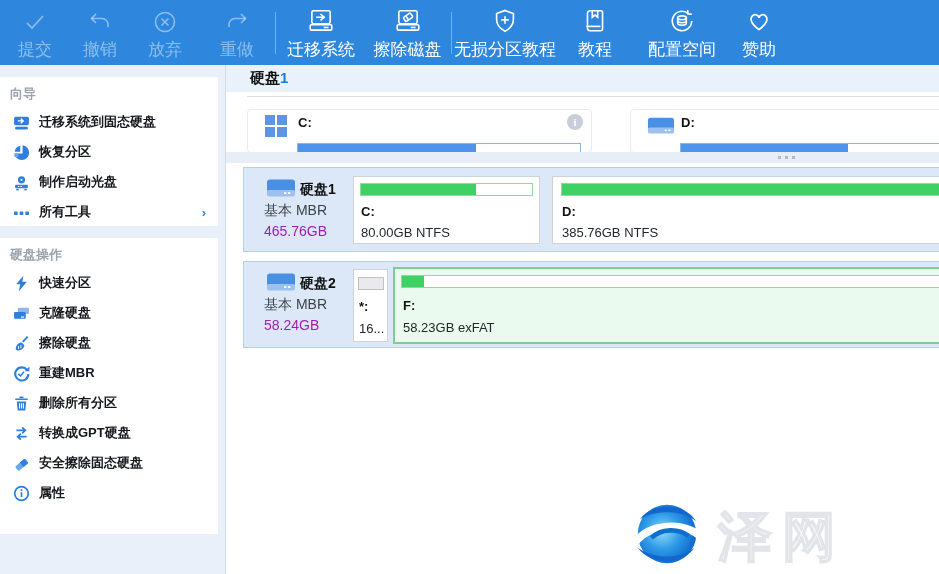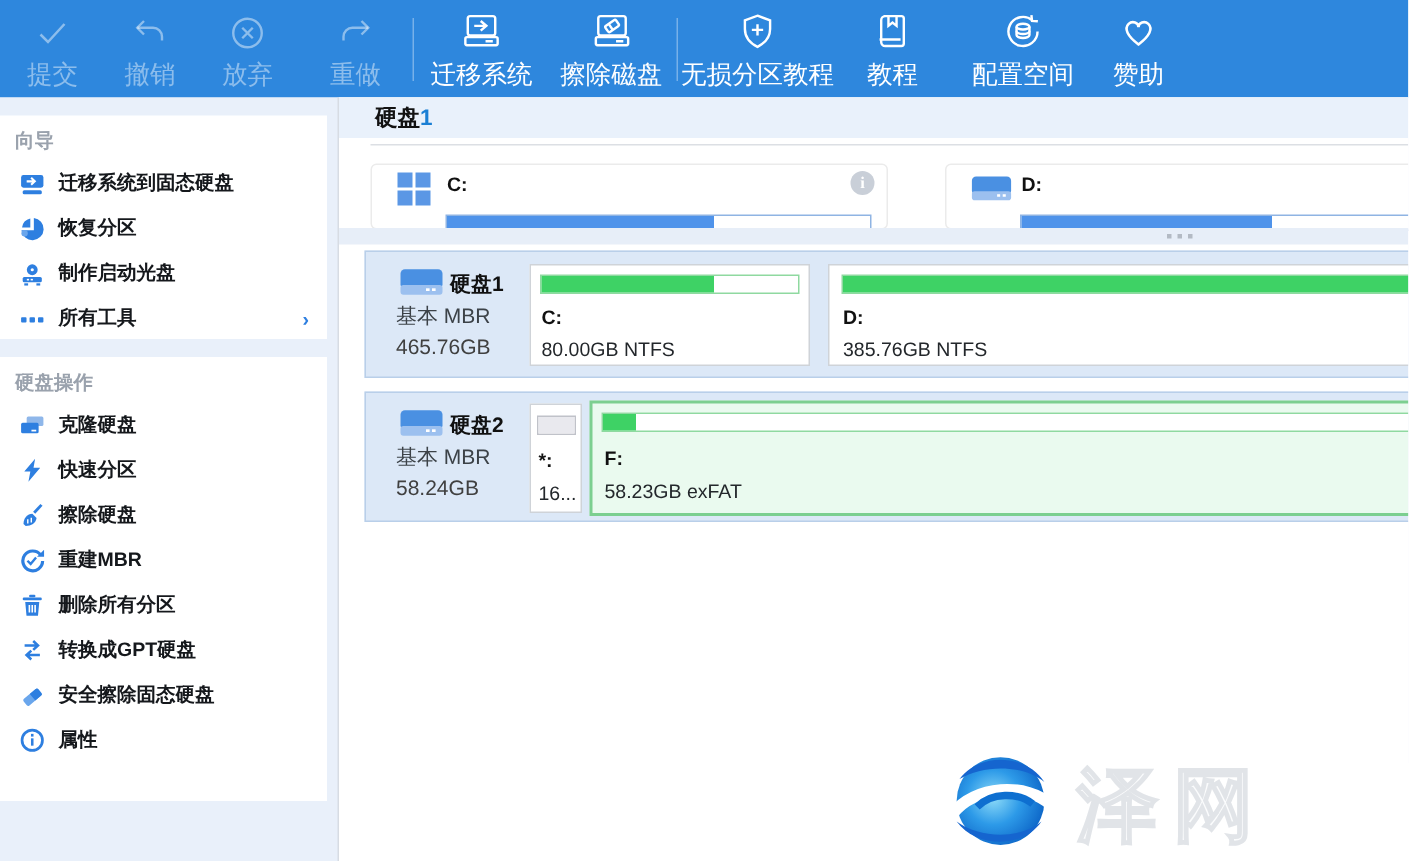--- a/index.html
+++ b/index.html
@@ -56,21 +56,21 @@
   .splitter .dots { position:absolute; left:552px; top:4px; display:flex; gap:4px; }
   .splitter .dots i { width:3px; height:3px; background:#b3bac4; display:block; }
 
   
   .disk-row { position:absolute; left:17px; width:720px; background:#dce8f7; border:1px solid #b9cfe9; cursor:pointer; }
   .disk-row.r1 { top:102px; height:85px; }
   .disk-row.r2 { top:196px; height:87px; }
   .d-ico { position:absolute; left:22px; top:11px; }
   .d-name { position:absolute; left:56px; top:13px; font-size:14px; font-weight:700; color:#111; }
   .d-meta { position:absolute; left:20px; top:34px; font-size:14px; color:#3c4248; }
-  .d-size { position:absolute; left:20px; top:55px; font-size:14px; color:#404040; }
+  .d-size { position:absolute; left:20px; top:55px; font-size:14px; color:#a21caf; }
 
   .part-card { position:absolute; background:#ffffff; border:1px solid #cfd3d8; cursor:pointer; }
   .pc-bar { position:absolute; height:13px; border:1px solid #8fd9a0; background:#fff; }
   .pc-fill { height:100%; background:#3ed265; }
   .pc-fill.grey { background:#e9e9ee; }
   .pc-label { position:absolute; font-size:13px; font-weight:700; color:#111; white-space:nowrap; }
   .pc-info { position:absolute; font-size:13px; color:#23272b; white-space:nowrap; }
 
   .part-card.p-c { left:109px; top:8px; width:187px; height:68px; }
   .part-card.p-c .pc-bar { left:6px; top:6px; width:173px; }
@@ -252,34 +252,34 @@
       <span>所有工具</span>
       <span class="side-chevron">›</span>
     </div>
   </div>
 
   <div class="side-panel p2">
     <div class="side-header">硬盘操作</div>
     <div class="side-item">
       <span class="side-ico">
         <svg width="17" height="17" viewBox="0 0 16 16">
+            <path d="M9.8 0.8 L3 8.8 h3.8 L5.6 15.2 L13 6.4 H8.8 z" fill="#2e7fe0"></path>
+          </svg>
+      </span>
+      <span>快速分区</span>
+    </div>
+    <div class="side-item">
+      <span class="side-ico">
+        <svg width="17" height="17" viewBox="0 0 16 16">
             <rect x="4.5" y="2.5" width="10.5" height="6" rx="1" fill="#8fb7ea"></rect>
             <rect x="1" y="6.5" width="11" height="6.5" rx="1" fill="#2e7fe0"></rect>
             <rect x="7.5" y="10.8" width="3" height="1.1" fill="#fff"></rect>
           </svg>
       </span>
       <span>克隆硬盘</span>
-    </div>
-    <div class="side-item">
-      <span class="side-ico">
-        <svg width="17" height="17" viewBox="0 0 16 16">
-            <path d="M9.8 0.8 L3 8.8 h3.8 L5.6 15.2 L13 6.4 H8.8 z" fill="#2e7fe0"></path>
-          </svg>
-      </span>
-      <span>快速分区</span>
     </div>
     <div class="side-item">
       <span class="side-ico">
         <svg width="17" height="17" viewBox="0 0 16 16">
             <path d="M13.8 1.5 L9.2 6.4" stroke="#2e7fe0" stroke-width="1.8" fill="none"></path>
             <path d="M2.5 13.5 c0 -3.4 2.4 -6.4 5.6 -6.4 l2.6 2.6 c-0.4 3.2 -3.4 5 -6.8 5 z" fill="#2e7fe0"></path>
             <path d="M5.2 10.5 v2.6 M7.4 9.5 v3" stroke="#fff" stroke-width="0.9" fill="none"></path>
           </svg>
       </span>
       <span>擦除硬盘</span>

